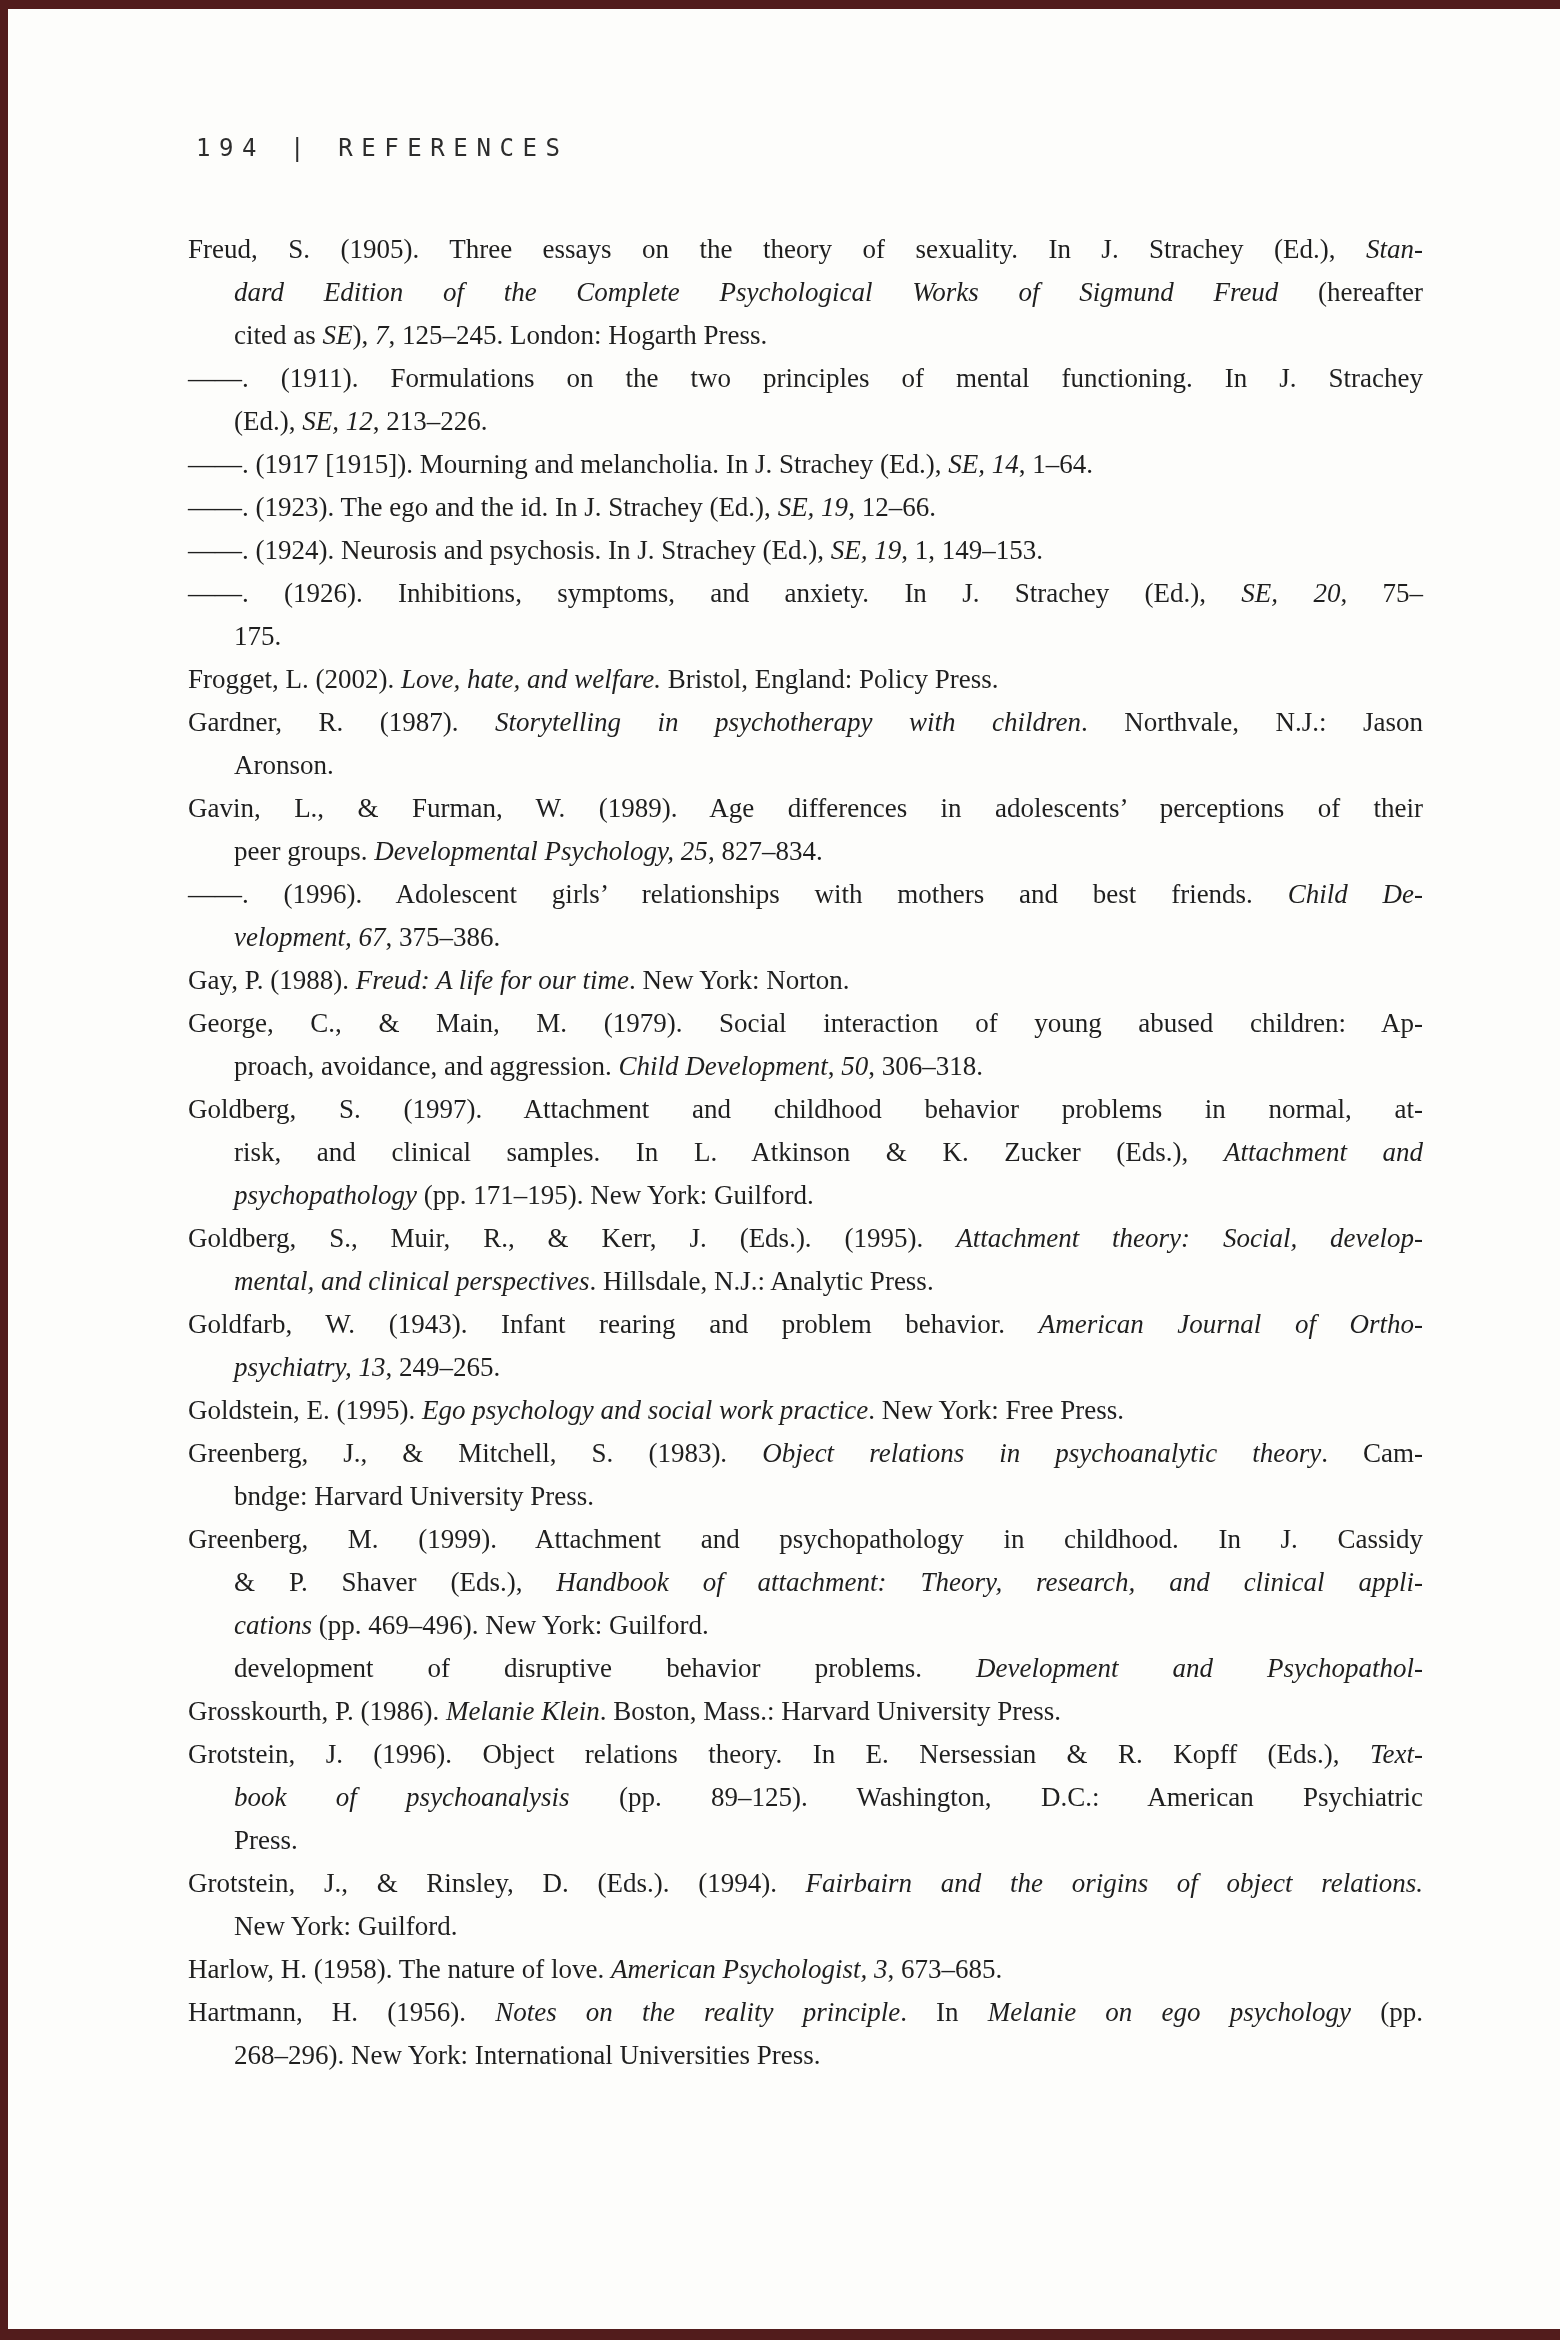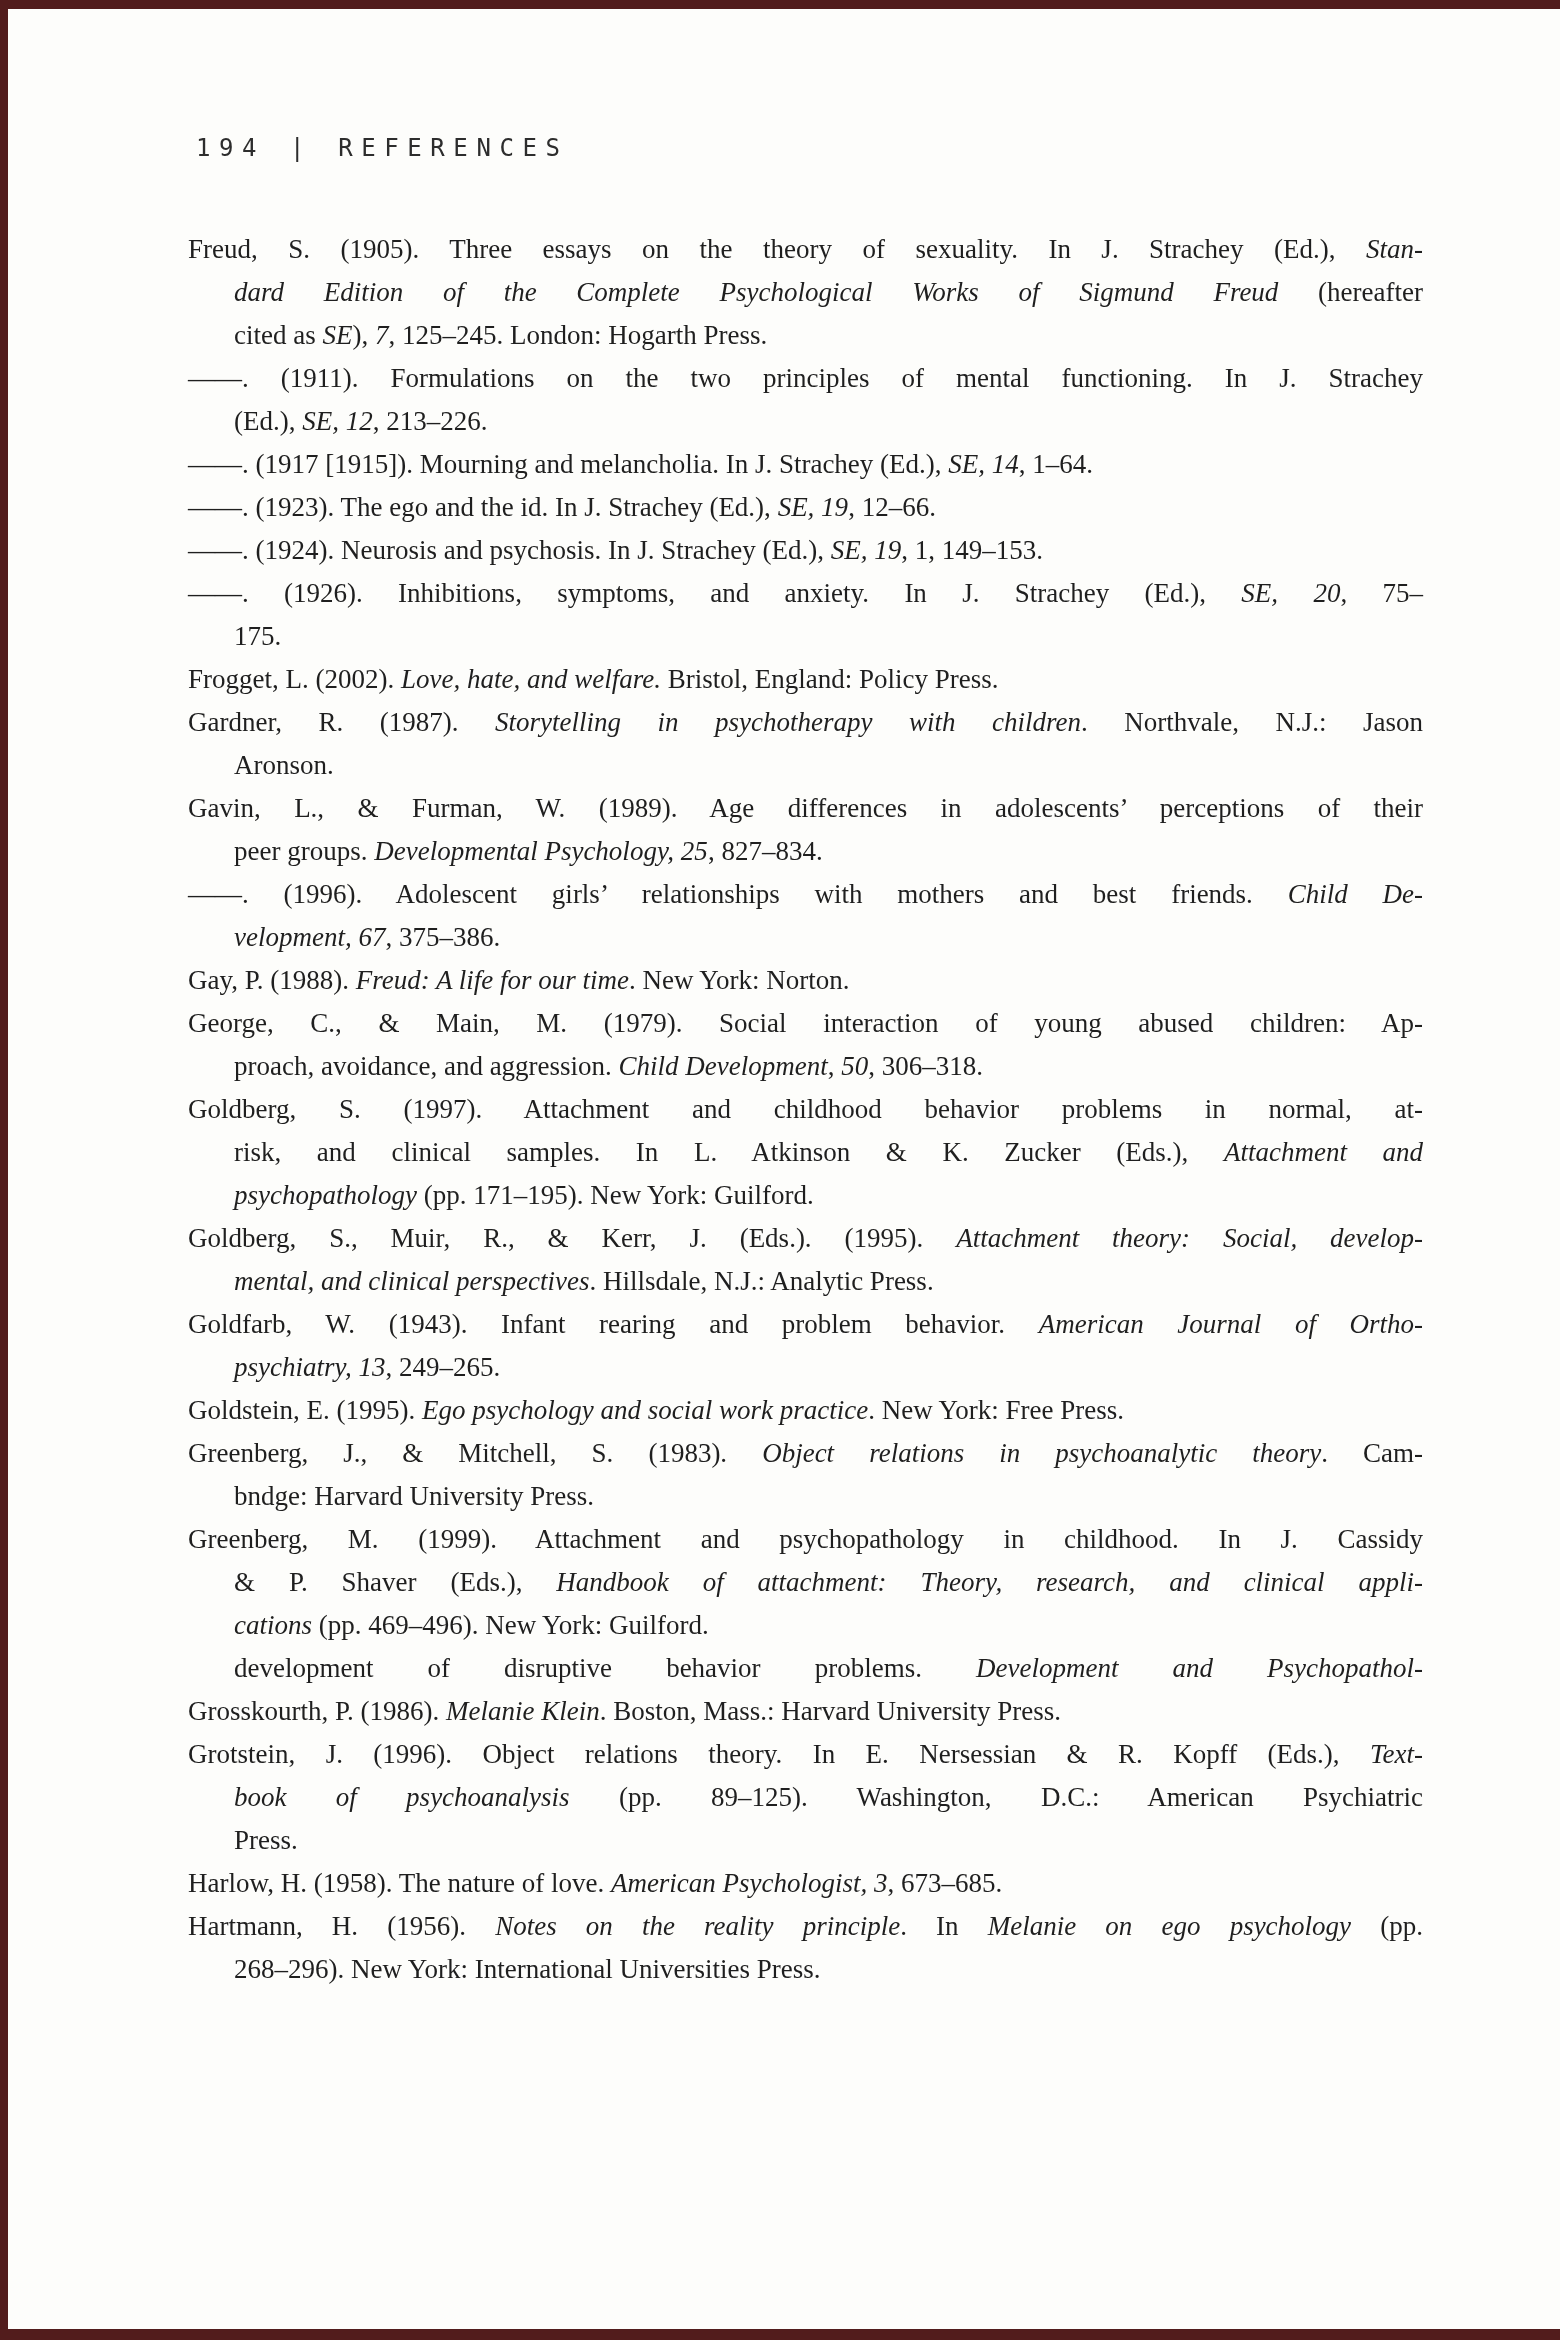--- a/index.html
+++ b/index.html
@@ -153,20 +153,24 @@
     </div>
     <div>
       <div class="line"><span>Grosskourth, P. (1986). </span><i>Melanie Klein</i><span>. Boston, Mass.: Harvard University Press.</span></div>
     </div>
     <div>
       <div class="line just"><span>Grotstein, J. (1996). Object relations theory. In E. Nersessian &amp; R. Kopff (Eds.), </span><i>Text-</i></div>
       <div class="line just indent"><i>book of psychoanalysis</i><span> (pp. 89–125). Washington, D.C.: American Psychiatric</span></div>
       <div class="line indent"><span>Press.</span></div>
     </div>
     <div>
+      <div class="line just"><span>Grotstein, J., &amp; Rinsley, D. (Eds.). (1994). </span><i>Fairbairn and the origins of object relations.</i></div>
+      <div class="line indent"><span>New York: Guilford.</span></div>
+    </div>
+    <div>
       <div class="line"><span>Harlow, H. (1958). The nature of love. </span><i>American Psychologist, 3</i><span>, 673–685.</span></div>
     </div>
     <div>
       <div class="line just"><span>Hartmann, H. (1956). </span><i>Notes on the reality principle</i><span>. In </span><i>Melanie on ego psychology</i><span> (pp.</span></div>
       <div class="line indent"><span>268–296). New York: International Universities Press.</span></div>
     </div>
   </div>
 
 
 </body></html>

